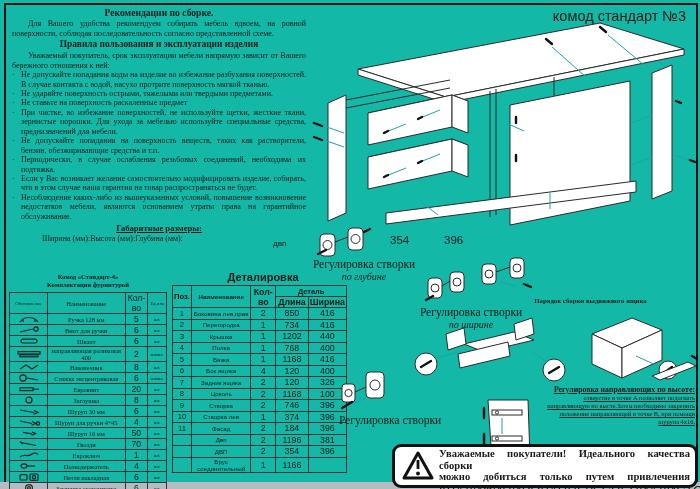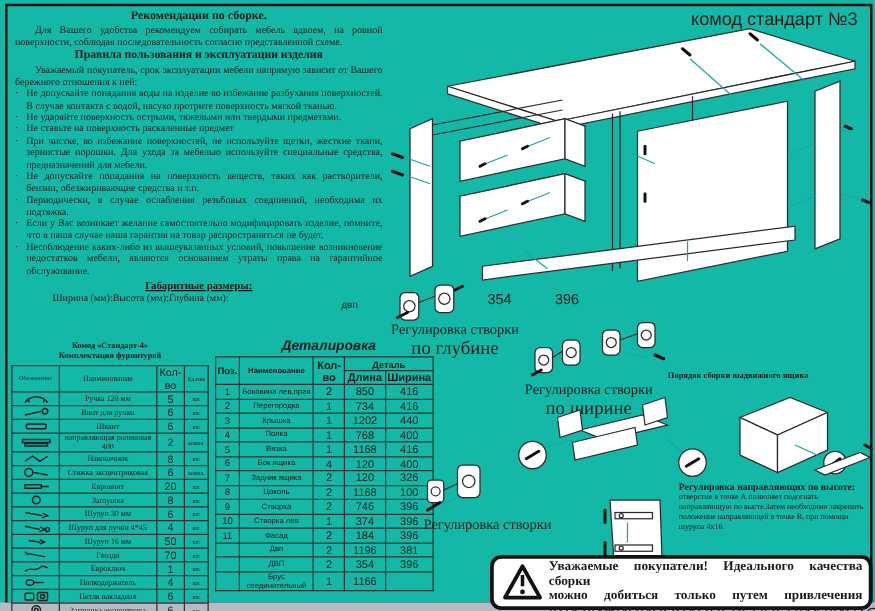--- a/index.html
+++ b/index.html
@@ -29,38 +29,38 @@
   #hw-table th,#hw-table td{border:1px solid #333;padding:0 1px;text-align:center;vertical-align:middle;}
   #hw-table th{font-size:4.8px;font-weight:normal;height:9px;}
   #hw-table .ic{width:36px;height:10px;}
   #hw-table .nm{width:78px;font-size:6.4px;}
   #hw-table .qt{width:20px;font-size:8.6px;font-family:"Liberation Sans",sans-serif;}
   #hw-table .un{width:16px;font-size:4.6px;}
   #hw-table svg{display:block;margin:0 auto;}
 
   
   #parts-block{left:172px;top:271px;width:182px;}
-  #parts-title{font-family:"Liberation Sans",sans-serif;font-style:italic;font-size:11px;font-weight:bold;text-align:center;margin-bottom:2px;}
+  #parts-title{font-family:"Liberation Sans",sans-serif;font-size:11px;font-weight:bold;text-align:center;margin-bottom:2px;}
   #parts-table{width:175px;font-family:"Liberation Sans",sans-serif;}
   #parts-table th,#parts-table td{border:1px solid #333;padding:0 1px;text-align:center;vertical-align:middle;}
   #parts-table th{font-size:7.4px;font-weight:bold;height:10px;}
   #parts-table .pos{width:15px;font-size:7.6px;}
   #parts-table .nm{width:70px;font-size:6.2px;}
   #parts-table .qt{width:26px;font-size:8.8px;}
   #parts-table .num{width:33px;font-size:8.8px;}
   #parts-table td{height:10.5px;}
 
   
   .diagram-caption{font-size:11.5px;text-align:center;line-height:1.15;}
-  .diagram-caption .big{font-size:15px;}
+  .diagram-caption .big{font-size:10px;font-style:italic;}
   #title-main{right:14px;top:8px;font-family:"Liberation Sans",sans-serif;font-size:14.5px;}
   #dvp-note{left:273px;top:239px;font-family:"Liberation Sans",sans-serif;font-size:8px;}
   .dvp-num{font-family:"Liberation Sans",sans-serif;font-size:11.5px;}
   #drawer-order-title{left:518px;top:297px;width:145px;font-size:6.8px;font-weight:bold;text-align:center;}
-  #rails-text{left:543px;top:385px;width:152px;text-align:left;}
+  #rails-text{left:543px;top:385px;width:152px;text-align:right;text-decoration:underline;}
   #rails-text .rt-head{font-size:7.8px;font-weight:bold;}
   #rails-text .rt-body{font-size:6.4px;line-height:1.25;}
 
   
   #warning-box{left:392px;top:444px;width:300px;height:38px;border:3px solid #111;border-radius:9px;background:#fff;}
   #warning-text{position:absolute;left:44px;top:1px;right:5px;}
   #warning-text .w1,#warning-text .w2{font-size:10.6px;font-weight:bold;text-align:justify;text-align-last:justify;line-height:1.1;}
   #warning-text .w3{font-family:"Liberation Sans",sans-serif;font-size:13px;letter-spacing:.2px;white-space:nowrap;}
   #warn-icon{position:absolute;left:7px;top:4px;}
 
@@ -102,21 +102,21 @@
         <div class="bullet">
           <span class="marker">·</span>
           <span class="btext">Не допускайте попадания на поверхность веществ, таких как растворители, бензин, обезжиривающие средства и т.п.</span>
         </div>
         <div class="bullet">
           <span class="marker">·</span>
           <span class="btext">Периодически, в случае ослабления резьбовых соединений, необходима их подтяжка.</span>
         </div>
         <div class="bullet">
           <span class="marker">·</span>
-          <span class="btext">Если у Вас возникает желание самостоятельно модифицировать изделие, помните, что в наша случае наша гарантия на товар распространяться не будет.</span>
+          <span class="btext">Если у Вас возникает желание самостоятельно модифицировать изделие, собирать, что в этом случае наша гарантия на товар распространяться не будет.</span>
         </div>
         <div class="bullet">
           <span class="marker">·</span>
           <span class="btext">Несоблюдение каких-либо из вышеуказанных условий, повышение возникновение недостатков мебели, являются основанием утраты права на гарантийное обслуживание.</span>
         </div>
       </div>
     <div id="dims-head">Габаритные размеры:</div>
     <div id="dims-row">
       <span>Ширина (мм):</span>
       <span>Высота (мм):</span>

